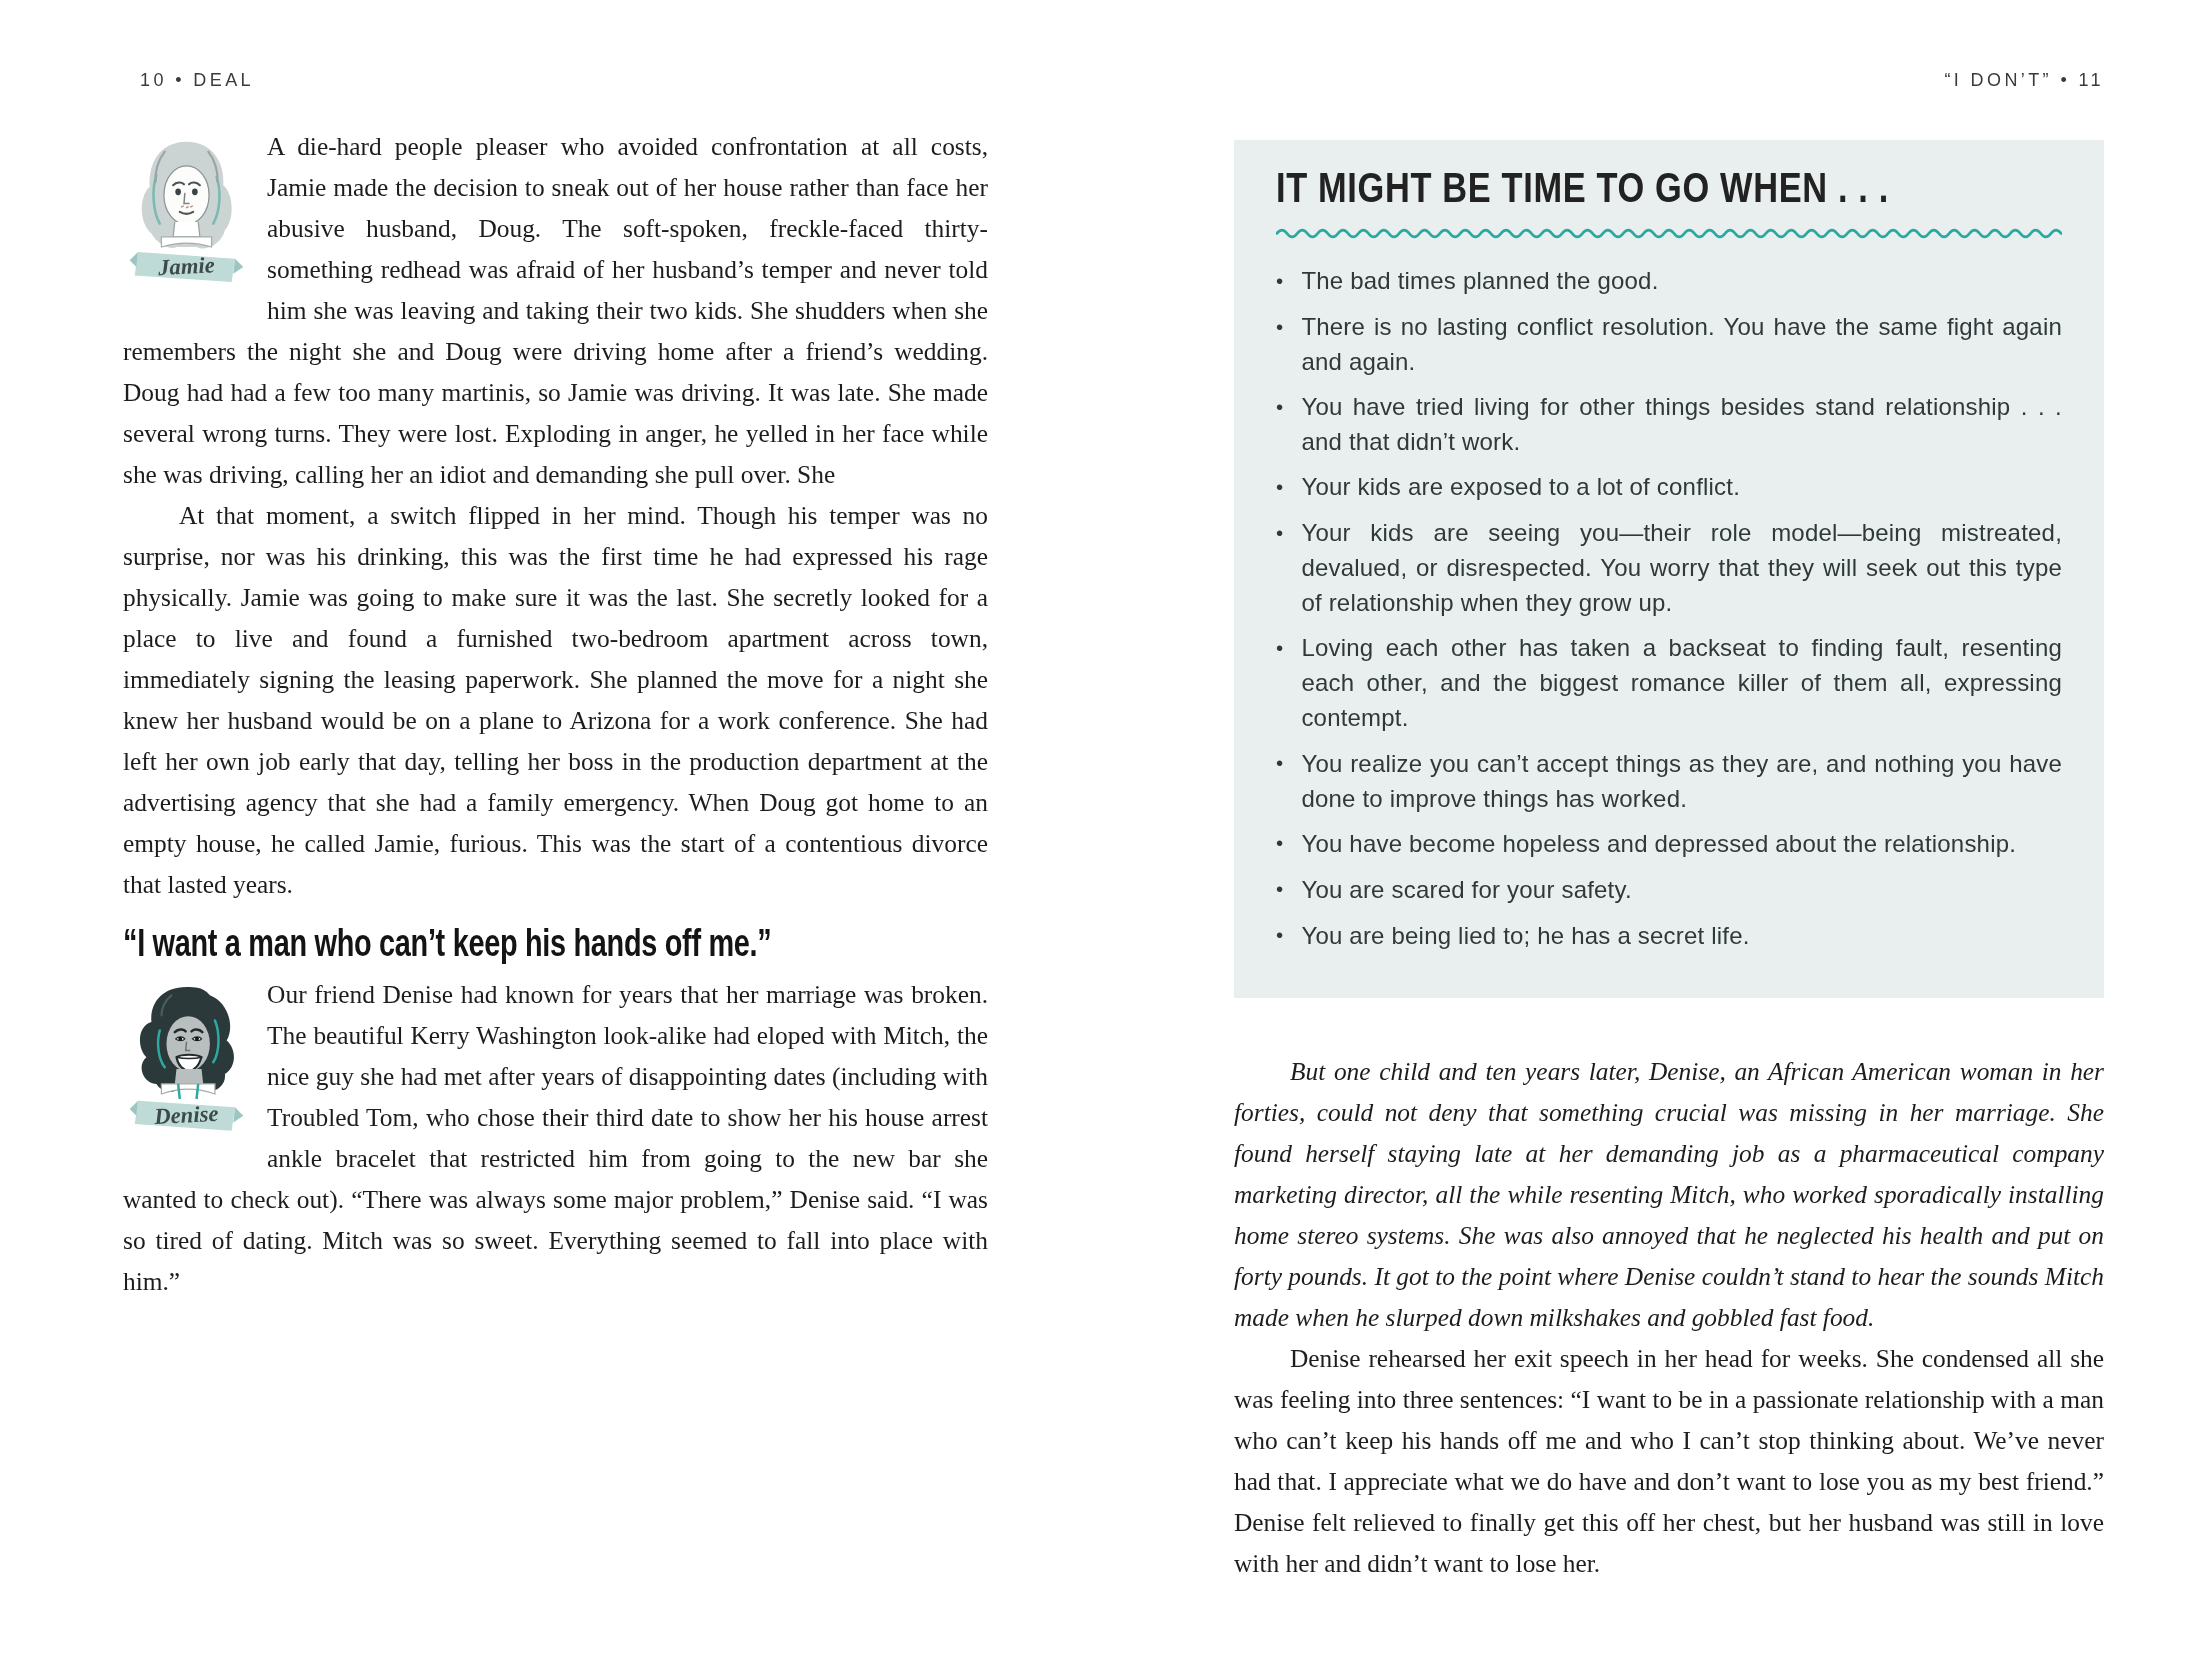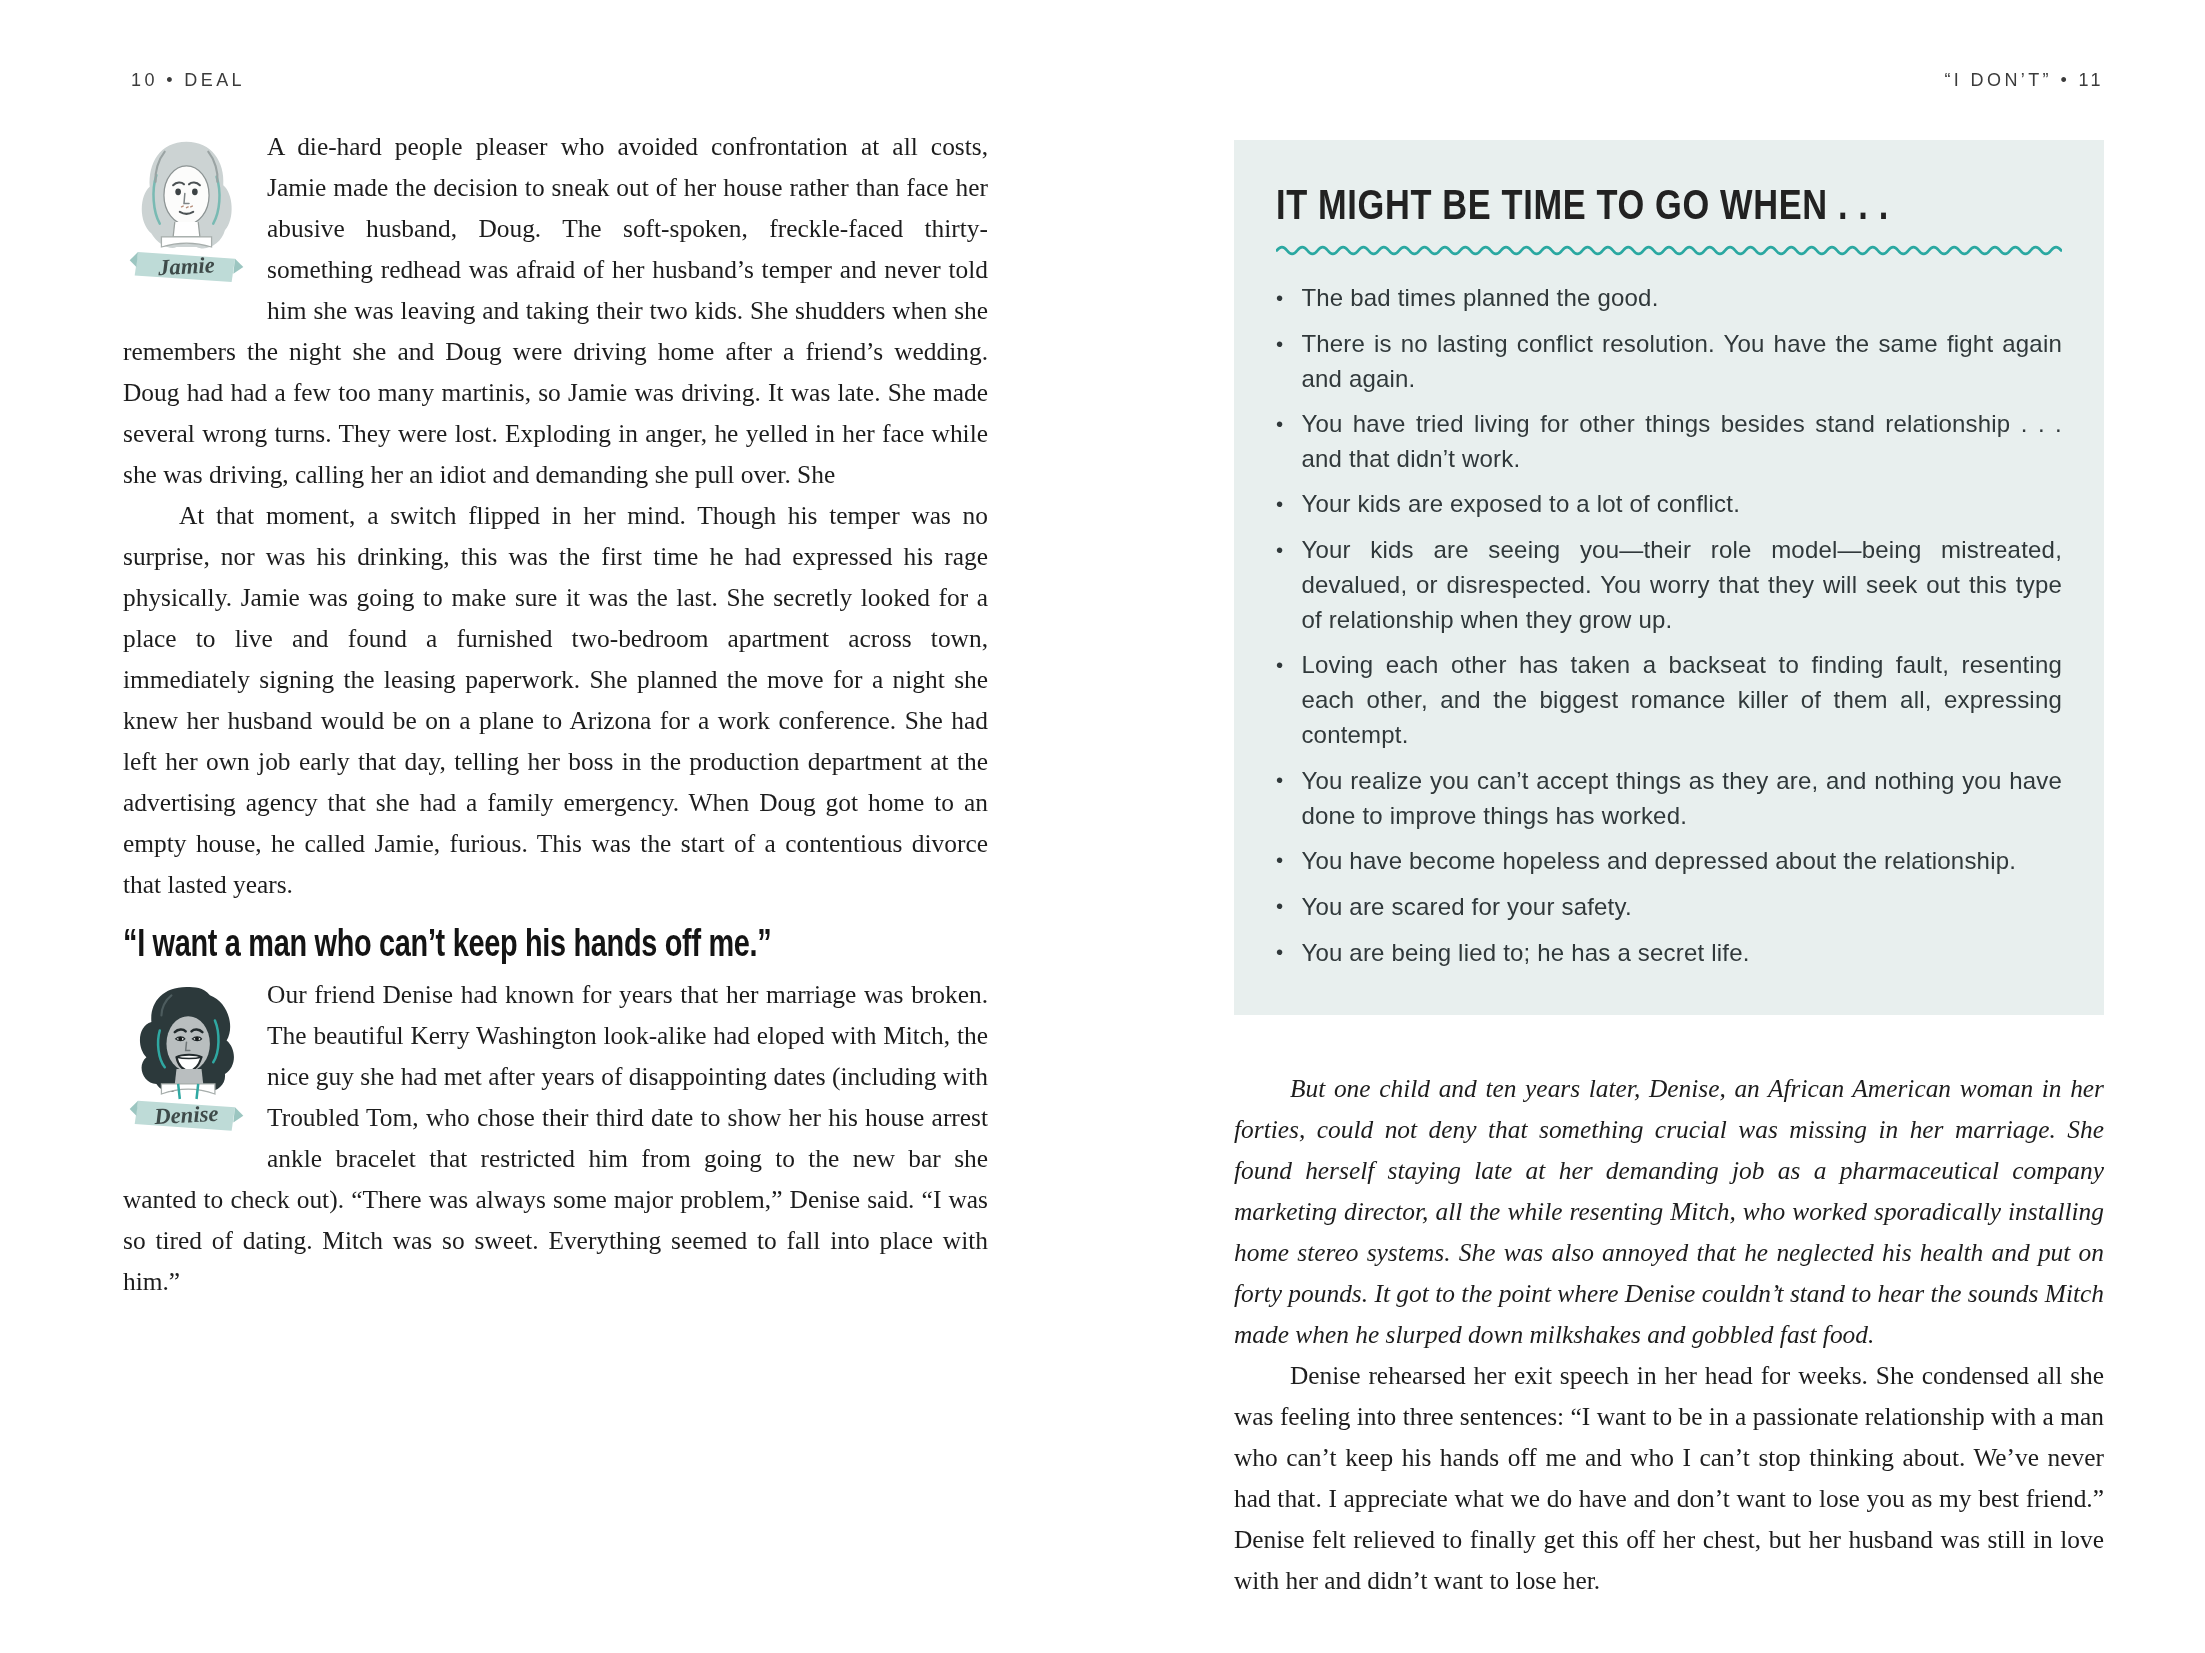--- a/index.html
+++ b/index.html
@@ -5,21 +5,21 @@
   * { margin:0; padding:0; box-sizing:border-box; }
   html,body { width:2205px; height:1654px; background:#ffffff; overflow:hidden;
               font-family:"Liberation Serif", serif; color:#1d1d1d; }
   .page { position:absolute; top:0; height:1654px; }
   #page-left  { left:123px;  width:865px; }
   #page-right { left:1234px; width:870px; }
 
   
   .runhead { position:absolute; top:70px; font-family:"Liberation Sans", sans-serif;
              font-size:18px; letter-spacing:3.4px; color:#3b3b3b; white-space:nowrap; }
-  #page-left  .runhead { left:8px; }
+  #page-left  .runhead { left:17px; }
   #page-right .runhead { right:0; }
 
   .content { position:absolute; top:126px; left:0; right:0; }
 
   
   .hline { display:block; margin:0 0 8.5px 0; }
   .hline .squeeze { display:inline-block; transform:scaleX(.74); transform-origin:0 60%;
         font-family:"Liberation Sans", sans-serif; font-weight:700; font-size:39px;
         letter-spacing:-0.4px; color:#141414; white-space:nowrap; }
 
@@ -38,21 +38,21 @@
   .pq-text { display:block; width:302px; transform:scaleX(.78); transform-origin:0 0;
              font-family:"Liberation Sans", sans-serif; font-weight:700; font-size:25.4px;
              line-height:36px; color:#232323; }
   .pq-attrib { display:block; width:302px; transform:scaleX(.78); transform-origin:0 0;
              font-family:"Liberation Sans", sans-serif; font-weight:700; font-size:25.4px;
              color:#232323; text-align:right; padding-right:44px; margin-top:5.1px; }
 
   .sec2 { margin-top:16px; }
 
   
-  .callout { background:#e8efee; padding:40px 42px 34px 42px; margin-top:13.6px; }
+  .callout { background:#e8efee; padding:23px 42px 34px 42px; margin-top:13.6px; }
   .callout-title .squeeze { font-size:43px; font-weight:700; letter-spacing:0.8px;
                             transform:scaleX(.80); color:#222; }
   .wave { display:block; width:100%; height:13.6px; margin:13.6px 0 24px 0; }
   ul.checklist { list-style:none; }
   ul.checklist li { display:flex; font-family:"Liberation Sans", sans-serif;
         font-size:24px; line-height:35px; color:#30383a; margin-bottom:10.2px;
         letter-spacing:0.2px; }
   ul.checklist .dot { flex:0 0 25.4px; font-size:20.4px; padding-top:0.8px; color:#30383a; }
   ul.checklist .btxt { flex:1; text-align:justify; }
 

